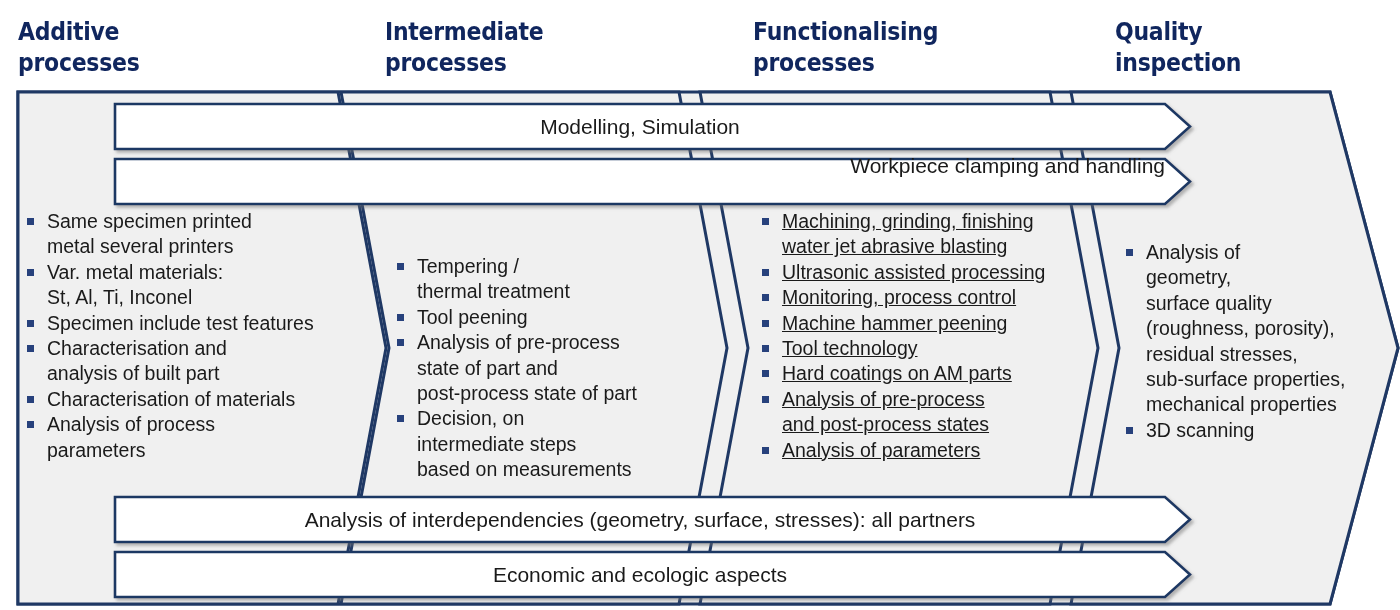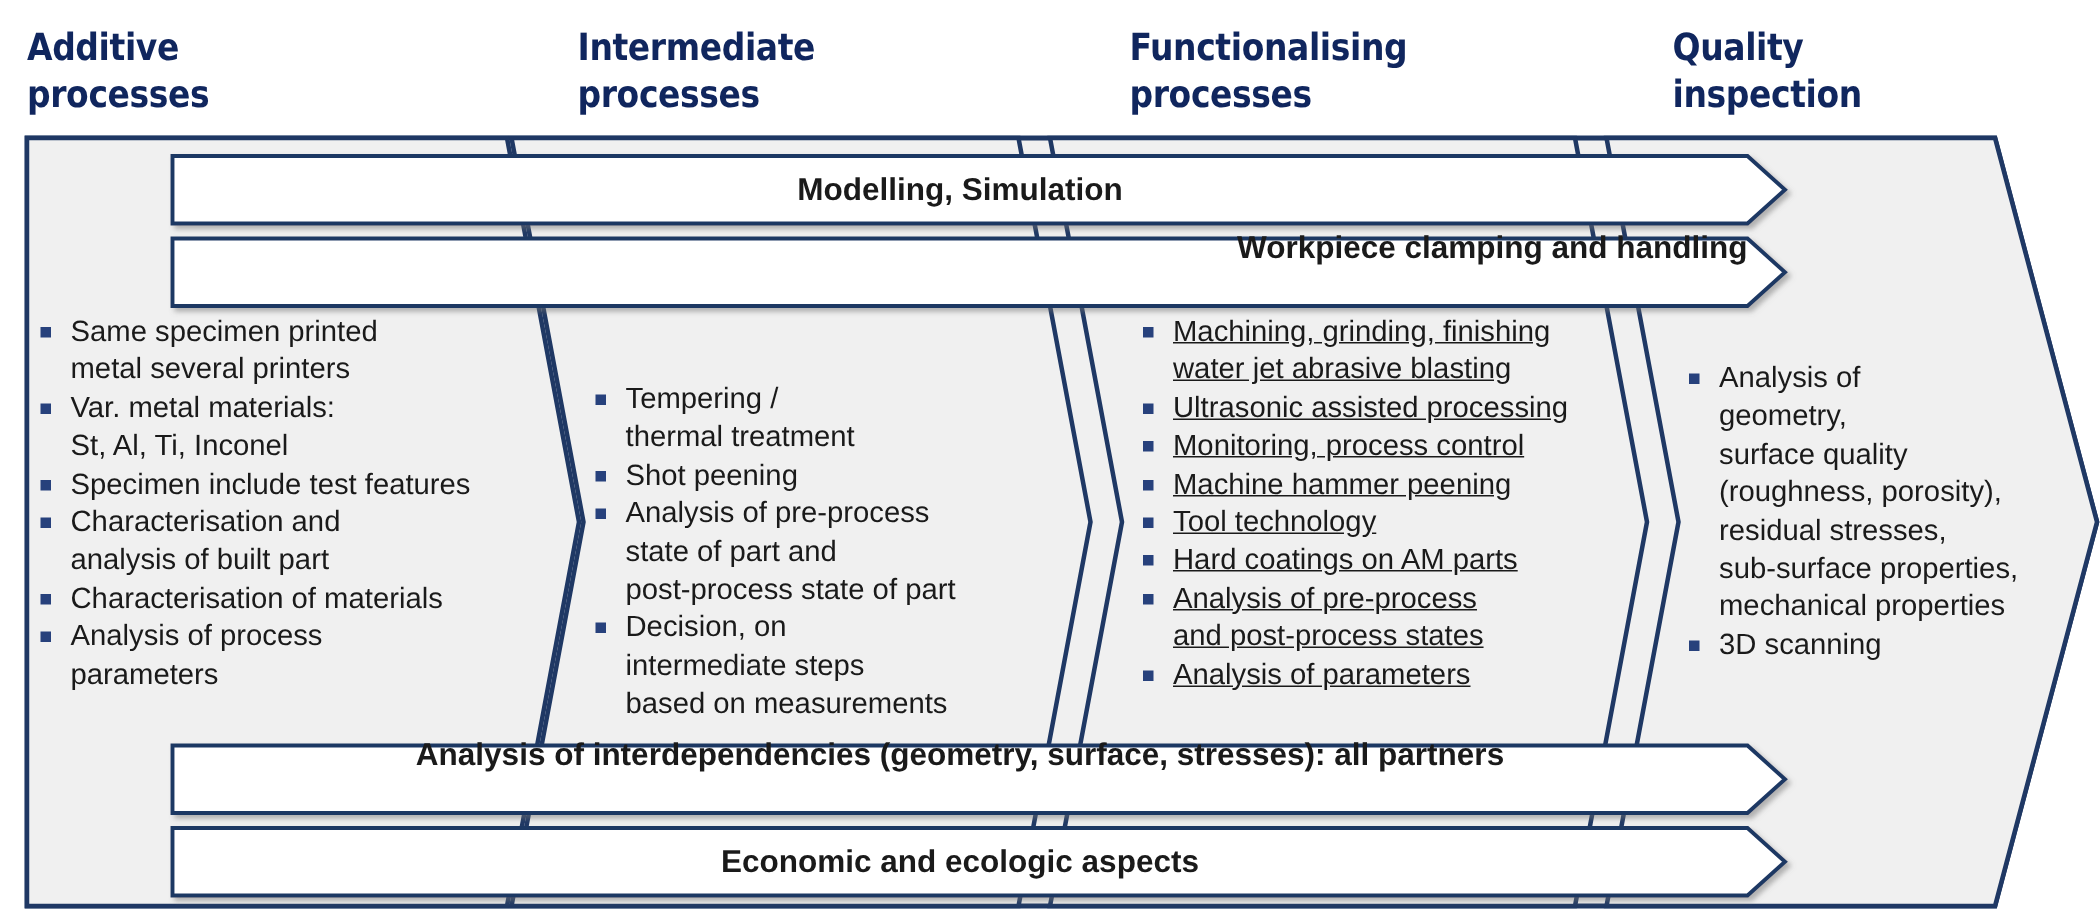--- a/index.html
+++ b/index.html
@@ -52,21 +52,20 @@
     background:#27417c;
   }
 
   
   .banner-label{
     position:absolute;
     font-size:21px;
     color:#1a1a1a;
     text-align:center;
     white-space:nowrap;
-    font-weight:bold;
   }
 </style>
 </head>
 <body>
 
 <div id="stage">
 
   <svg class="layer">
     <defs>
       <filter id="softshadow" x="-20%" y="-20%" width="150%" height="170%">
@@ -109,21 +108,21 @@
       <li>Characterisation of materials</li>
       <li>Analysis of process
 parameters</li>
     </ul>
   </div>
 
   <div class="bullets" style="left:392px; top:222px; width:310px;margin-top:32px;">
     <ul>
       <li>Tempering /
 thermal treatment</li>
-      <li>Shot peening</li>
+      <li>Tool peening</li>
       <li>Analysis of pre-process
 state of part and
 post-process state of part</li>
       <li>Decision, on
 intermediate steps
 based on measurements</li>
     </ul>
   </div>
 
   <div class="bullets" style="left:757px; top:209px; width:330px;text-decoration:underline;">
@@ -160,16 +159,16 @@
 
     <polygon points="115,159 1165,159 1190,181.5 1165,204 115,204" fill="#ffffff" stroke="#1F3864" stroke-width="2.6" filter="url(#softshadow2)"></polygon>
 
     <polygon points="115,497 1165,497 1190,519.5 1165,542 115,542" fill="#ffffff" stroke="#1F3864" stroke-width="2.6" filter="url(#softshadow2)"></polygon>
 
     <polygon points="115,552 1165,552 1190,574.5 1165,597 115,597" fill="#ffffff" stroke="#1F3864" stroke-width="2.6" filter="url(#softshadow2)"></polygon>
   </svg>
 
   <div class="banner-label" style="left:115px; top:115px; width:1050px;">Modelling, Simulation</div>
   <div class="banner-label" style="left:115px; top:154px; width:1050px;text-align:right;">Workpiece clamping and handling</div>
-  <div class="banner-label" style="left:115px; top:492px; width:1050px;">Analysis of interdependencies (geometry, surface, stresses): all partners</div>
+  <div class="banner-label" style="left:115px; top:508px; width:1050px;">Analysis of interdependencies (geometry, surface, stresses): all partners</div>
   <div class="banner-label" style="left:115px; top:563px; width:1050px;">Economic and ecologic aspects</div>
 
 </div>
 
 </body></html>

